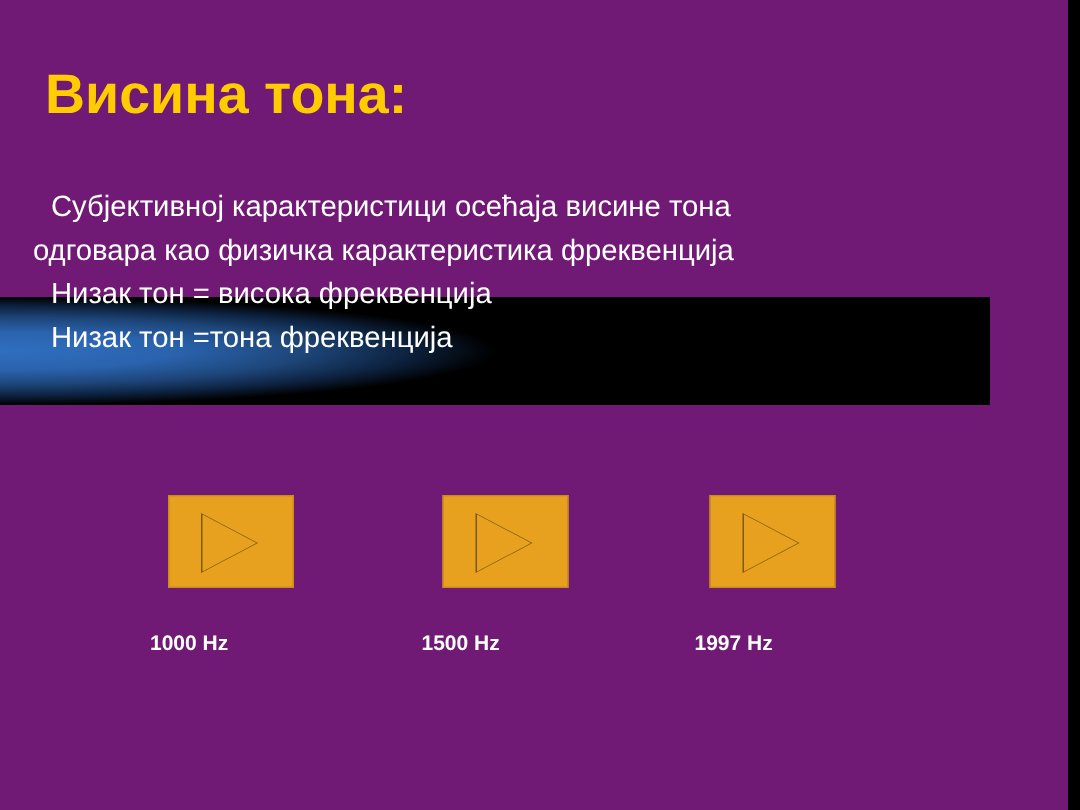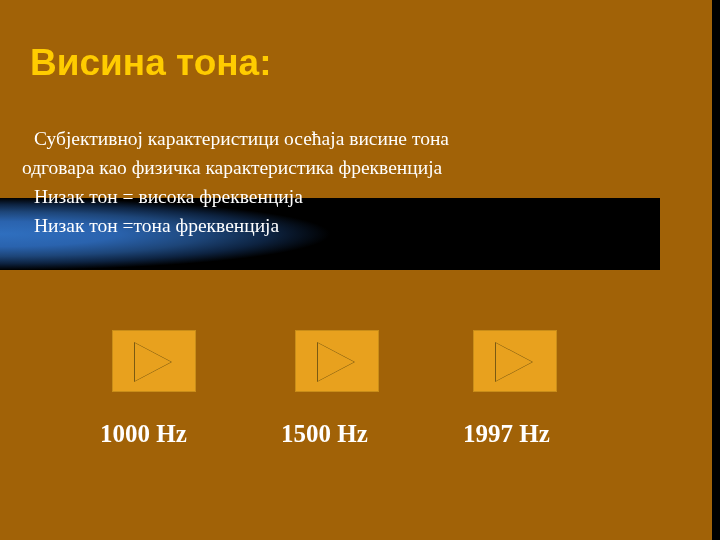--- a/index.html
+++ b/index.html
@@ -10,21 +10,21 @@
     width: 720px;
     height: 540px;
     background: #000000;
     font-family: "Liberation Sans", sans-serif;
     overflow: hidden;
   }
   .slide {
     position: relative;
     width: 712px;
     height: 540px;
-    background: #a16207;
+    background: #701a75;
   }
   
   .title {
     position: absolute;
     left: 30px;
     top: 42px;
     font-family: "Liberation Sans", sans-serif;
     font-size: 37px;
     font-weight: bold;
     color: #FFCC00;
@@ -44,21 +44,21 @@
   }
   
   .body-text {
     position: absolute;
     left: 22px;
     top: 124px;
     width: 660px;
     color: #FFFFFF;
     font-size: 19.5px;
     line-height: 29px;
-    font-family: Liberation Serif, serif;
+    font-family: Liberation Sans, sans-serif;
   }
   .body-text .line {
     white-space: nowrap;
   }
   .body-text .line.indent {
     padding-left: 12px;
   }
   
   .buttons-row {
     position: absolute;
@@ -105,22 +105,22 @@
   .labels {
     position: absolute;
     left: 0;
     top: 420px;
     width: 720px;
     height: 26px;
   }
   .freq-label {
     position: absolute;
     color: #FFFFFF;
-    font-family: Liberation Serif, serif;
-    font-size: 25px;
+    font-family: Liberation Sans, sans-serif;
+    font-size: 14px;
     font-weight: bold;
     white-space: nowrap;
   }
   .lbl1 { left: 100px; }
   .lbl2 { left: 281px; }
   .lbl3 { left: 463px; }
 </style>
 </head>
 <body>
 

